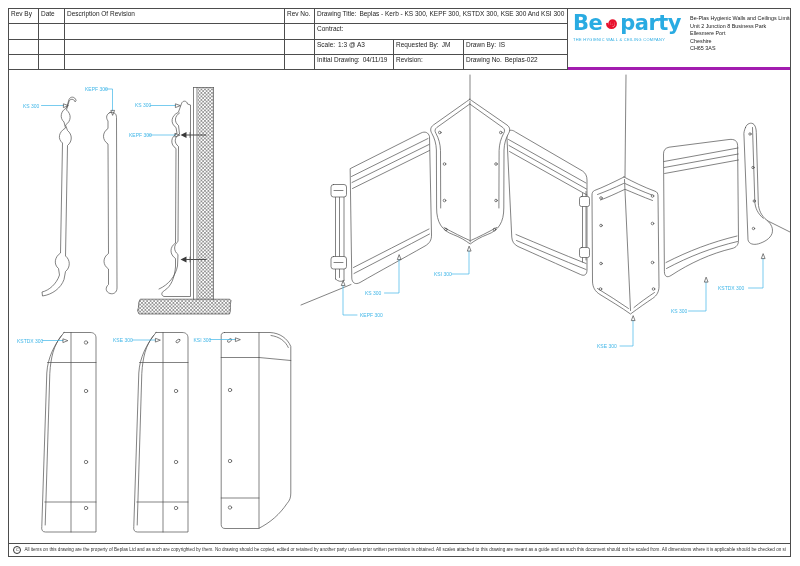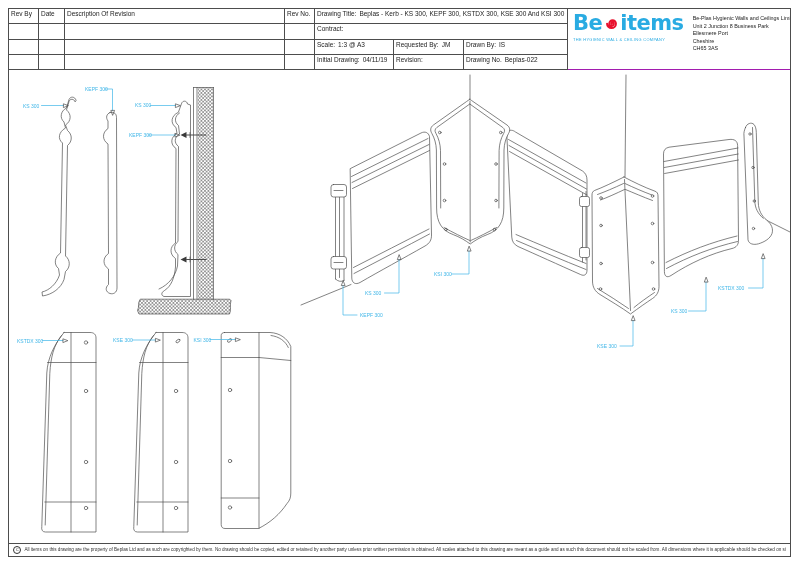--- a/index.html
+++ b/index.html
@@ -4,21 +4,21 @@
 <style>
   html,body{margin:0;padding:0;background:#fff;}
   body{width:800px;height:566px;position:relative;font-family:"Liberation Sans",sans-serif;}
   .sheet{position:absolute;left:8px;top:8px;width:783px;height:549px;border:1px solid #4d4d4d;box-sizing:border-box;}
   
   .hdr{position:absolute;left:0;top:0;width:781px;height:61px;display:grid;
        grid-template-columns:30px 26px 220px 30px 79px 70px 104px 1fr;
        grid-template-rows:repeat(4,1fr);font-size:6.5px;color:#1c1c1c;}
   .c{border-right:1px solid #4d4d4d;border-bottom:1px solid #4d4d4d;padding:1px 2px;
      display:flex;align-items:flex-start;gap:3px;overflow:hidden;white-space:nowrap;box-sizing:border-box;}
-  .logo-cell{grid-column:8;grid-row:1/5;border-right:none;border-bottom:1px solid #a21caf;
+  .logo-cell{grid-column:8;grid-row:1/5;border-right:none;border-bottom:3px solid #a21caf;
      display:flex;align-items:flex-start;gap:9px;padding:4px 5px;box-sizing:border-box;overflow:hidden;}
   .logo-stack{display:flex;flex-direction:column;flex:none;}
   .logo-word{display:flex;align-items:center;color:#29abe2;font-weight:bold;font-size:21px;
      letter-spacing:-0.5px;line-height:1;font-family:"DejaVu Sans",sans-serif;}
   .tagline{font-size:3.9px;color:#29abe2;letter-spacing:0.35px;margin-top:2.5px;}
   .addr{font-size:5.4px;line-height:1.4;color:#222;padding-top:2px;}
   .addr div{white-space:nowrap;}
   
   .dwg{position:absolute;left:0;top:0;width:781px;height:547px;pointer-events:none;}
   .dwg path,.dwg line,.dwg rect,.dwg circle,.dwg ellipse{stroke:#4d4d4d;stroke-width:0.7;fill:none;stroke-linecap:round;stroke-linejoin:round;}
@@ -101,21 +101,21 @@
       <span>Beplas-022</span>
     </div>
 
     <div class="logo-cell">
       <div class="logo-stack">
         <div class="logo-word">
           <span>Be</span>
           <svg width="17" height="17" viewBox="0 0 20 20" style="margin:0 0.5px">
             <path d="M10,10.2 a1.3,1.3 0 0 1 2.6,0 a2.6,2.6 0 0 1 -5.2,0 a3.9,3.9 0 0 1 7.8,0 a5.2,5.2 0 0 1 -10.4,0" fill="none" stroke="#e8112d" stroke-width="2.4" stroke-linecap="round"></path>
           </svg>
-          <span>items</span>
+          <span>party</span>
         </div>
         <div class="tagline">THE HYGIENIC WALL &amp; CEILING COMPANY</div>
       </div>
       <div class="addr">
         <div>Be-Plas Hygienic Walls and Ceilings Limited</div>
         <div>Unit 2 Junction 8 Business Park</div>
         <div>Ellesmere Port</div>
         <div>Cheshire</div>
         <div>CH65 3AS</div>
       </div>

